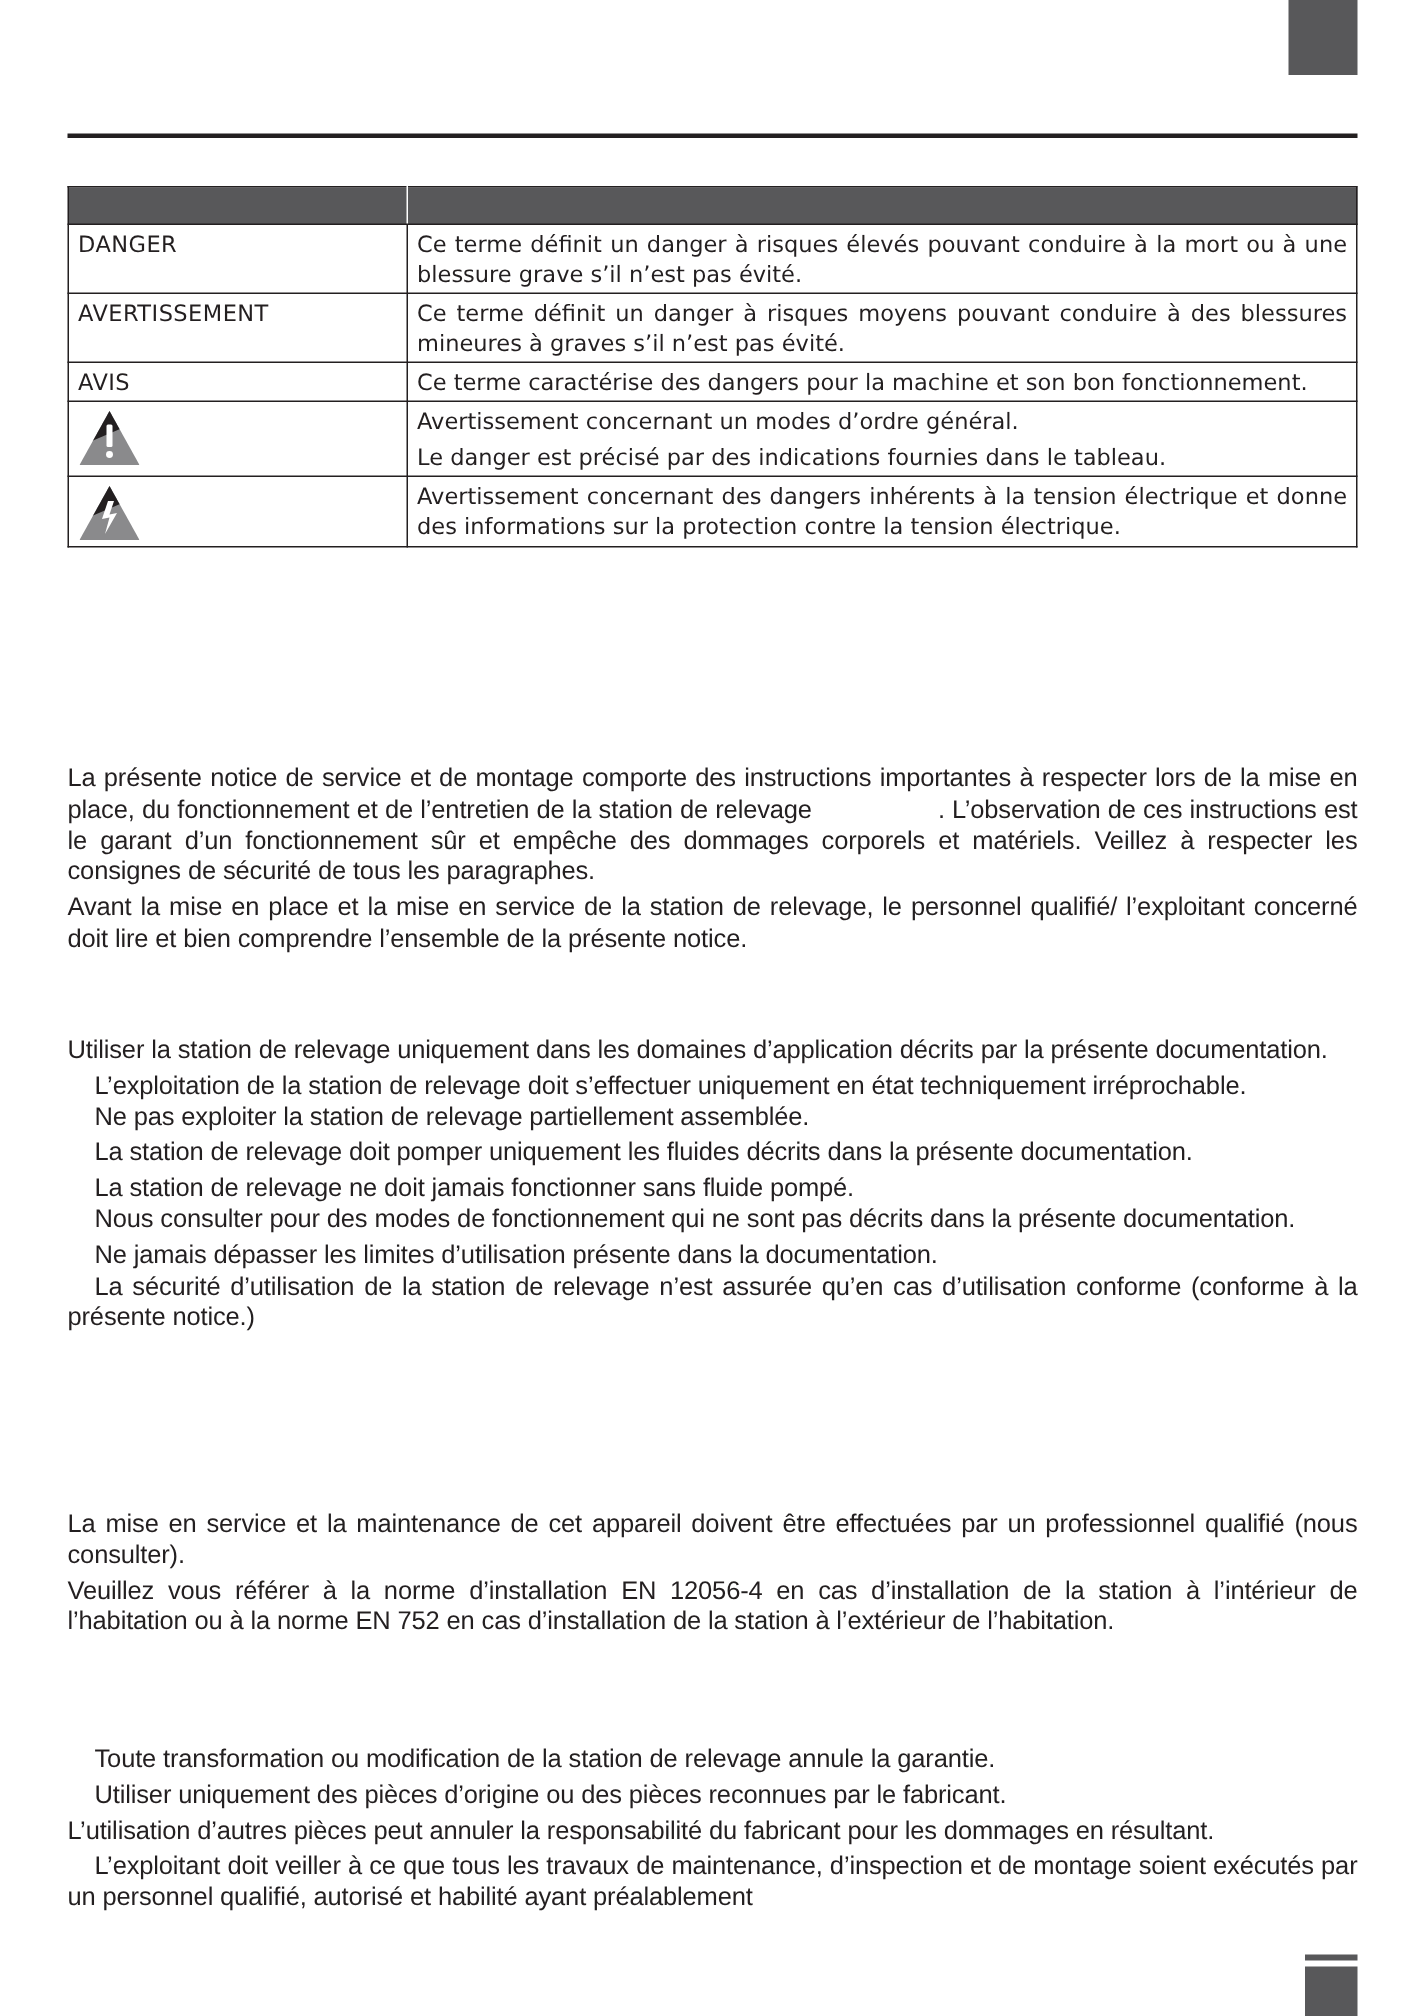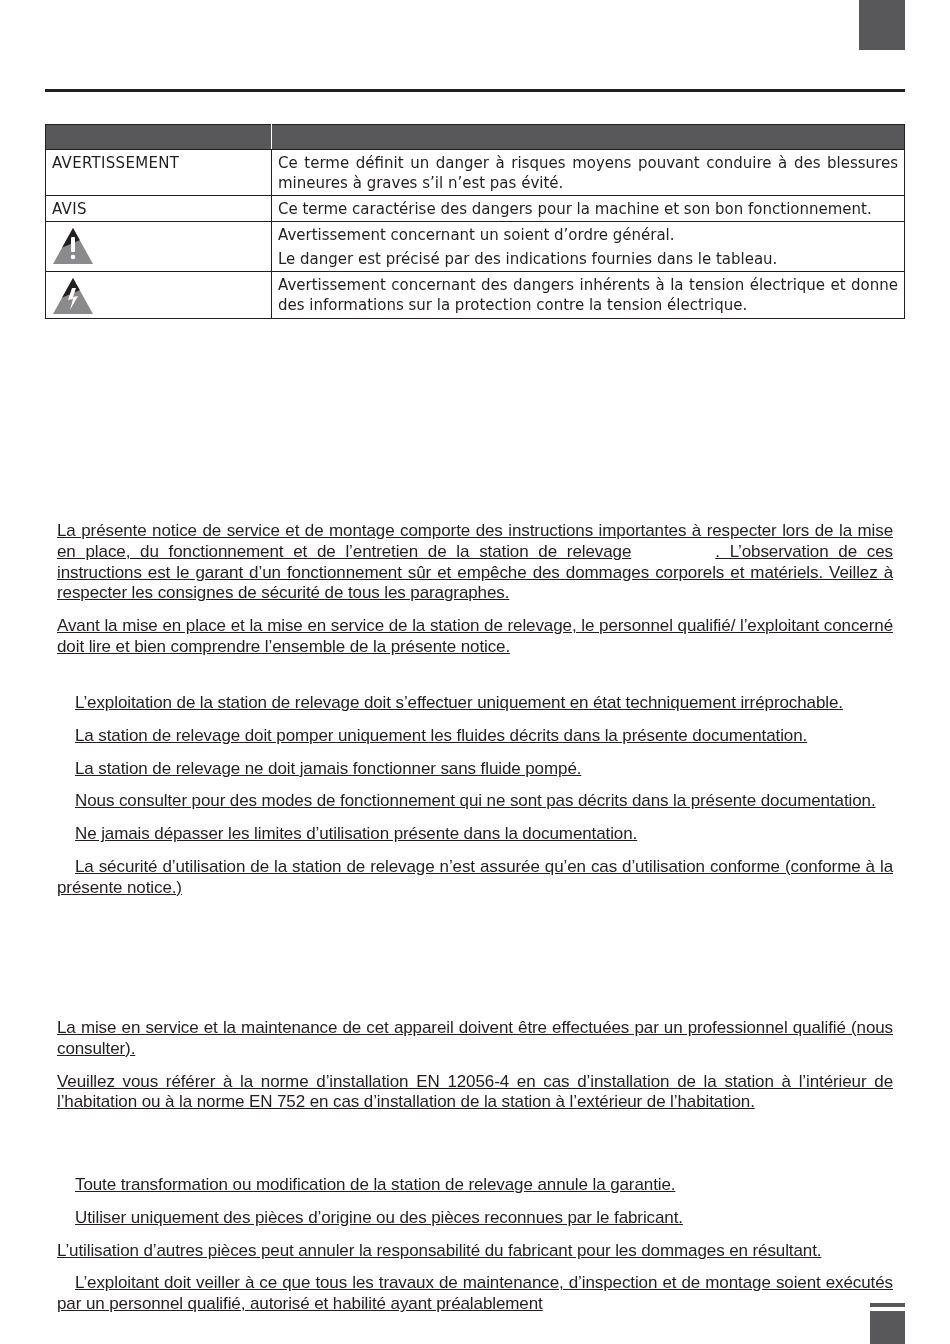--- a/index.html
+++ b/index.html
@@ -27,21 +27,21 @@
     td.desc { text-align: justify; }
     td.desc p { margin: 0; }
     td.desc p + p { margin-top: 4px; }
     .warn-icon { display: block; width: 42px; height: 40px; margin-top: 1px; }
 
     .body-text {
       position: absolute; left: 45px; width: 860px;
       font-family: "Liberation Sans", sans-serif; font-size: 17px; line-height: 20.8px;
       text-align: justify; color: #231f20; letter-spacing: -0.1px;
     }
-    .body-text p { margin: 12px; text-decoration: underline; }
+    .body-text p { margin: 0; }
     .body-text p.gap { margin-top: 3px; }
     .indent { text-indent: 18px; }
     .blank { display: inline-block; width: 84px; }
 
     .footer-bar { position: absolute; top: 1303px; left: 870px; width: 35px; height: 4px; background: #58585a; }
     .footer-tab { position: absolute; top: 1311px; left: 870px; width: 35px; height: 33px; background: #58585a; }
   </style>
 </head>
 <body>
 
@@ -53,20 +53,26 @@
       <col class="c1">
       <col class="c2">
     </colgroup>
   <thead>
     <tr>
       <th class="h1"></th>
       <th></th>
     </tr>
   </thead>
   <tbody>
+    <tr>
+      <td class="term">DANGER</td>
+      <td class="desc">
+          <p>Ce terme définit un danger à risques élevés pouvant conduire à la mort ou à une blessure grave s’il n’est pas évité.</p>
+        </td>
+    </tr>
     <tr>
       <td class="term">AVERTISSEMENT</td>
       <td class="desc">
           <p>Ce terme définit un danger à risques moyens pouvant conduire à des blessures mineures à graves s’il n’est pas évité.</p>
         </td>
     </tr>
     <tr>
       <td class="term">AVIS</td>
       <td class="desc">
           <p>Ce terme caractérise des dangers pour la machine et son bon fonctionnement.</p>
@@ -82,21 +88,21 @@
             </defs>
           <g clip-path="url(#tri1)">
             <rect x="0" y="0" width="42" height="40" fill="#8a8a8c"></rect>
             <polygon points="0,0 42,0 42,8 0,26" fill="#231f20"></polygon>
           </g>
           <rect x="19" y="11" width="4" height="15" rx="1" fill="#ffffff"></rect>
           <circle cx="21" cy="31" r="2.3" fill="#ffffff"></circle>
         </svg>
       </td>
       <td class="desc">
-        <p>Avertissement concernant un soient d’ordre général.</p>
+        <p>Avertissement concernant un modes d’ordre général.</p>
         <p>Le danger est précisé par des indications fournies dans le tableau.</p>
       </td>
     </tr>
     <tr>
       <td class="term">
         <svg class="warn-icon" viewBox="0 0 42 40">
           <defs>
               <clipPath id="tri2">
                 <polygon points="21,2 41,38 1,38"></polygon>
               </clipPath>
@@ -114,21 +120,23 @@
     </tr>
   </tbody>
 </table>
 
 <div class="body-text" style="top:509px;">
   <p><span>La présente notice de service et de montage comporte des instructions importantes à respecter lors de la mise en place, du fonctionnement et de l’entretien de la station de relevage</span><span class="blank"></span><span>. L’observation de ces instructions est le garant d’un fonctionnement sûr et empêche des dommages corporels et matériels. Veillez à respecter les consignes de sécurité de tous les paragraphes.</span></p>
   <p class="gap">Avant la mise en place et la mise en service de la station de relevage, le personnel qualifié/ l’exploitant concerné doit lire et bien comprendre l’ensemble de la présente notice.</p>
 </div>
 
 <div class="body-text" style="top:690px;">
+  <p>Utiliser la station de relevage uniquement dans les domaines d’application décrits par la présente documentation.</p>
   <p class="indent gap">L’exploitation de la station de relevage doit s’effectuer uniquement en état techniquement irréprochable.</p>
+  <p class="indent">Ne pas exploiter la station de relevage partiellement assemblée.</p>
   <p class="indent gap">La station de relevage doit pomper uniquement les fluides décrits dans la présente documentation.</p>
   <p class="indent gap">La station de relevage ne doit jamais fonctionner sans fluide pompé.</p>
   <p class="indent">Nous consulter pour des modes de fonctionnement qui ne sont pas décrits dans la présente documentation.</p>
   <p class="indent gap">Ne jamais dépasser les limites d’utilisation présente dans la documentation.</p>
   <p class="indent">La sécurité d’utilisation de la station de relevage n’est assurée qu’en cas d’utilisation conforme (conforme à la présente notice.)</p>
 </div>
 
 <div class="body-text" style="top:1006px;">
   <p>La mise en service et la maintenance de cet appareil doivent être effectuées par un professionnel qualifié (nous consulter).</p>
   <p class="gap">Veuillez vous référer à la norme d’installation EN 12056-4 en cas d’installation de la station à l’intérieur de l’habitation ou à la norme EN 752 en cas d’installation de la station à l’extérieur de l’habitation.</p>

